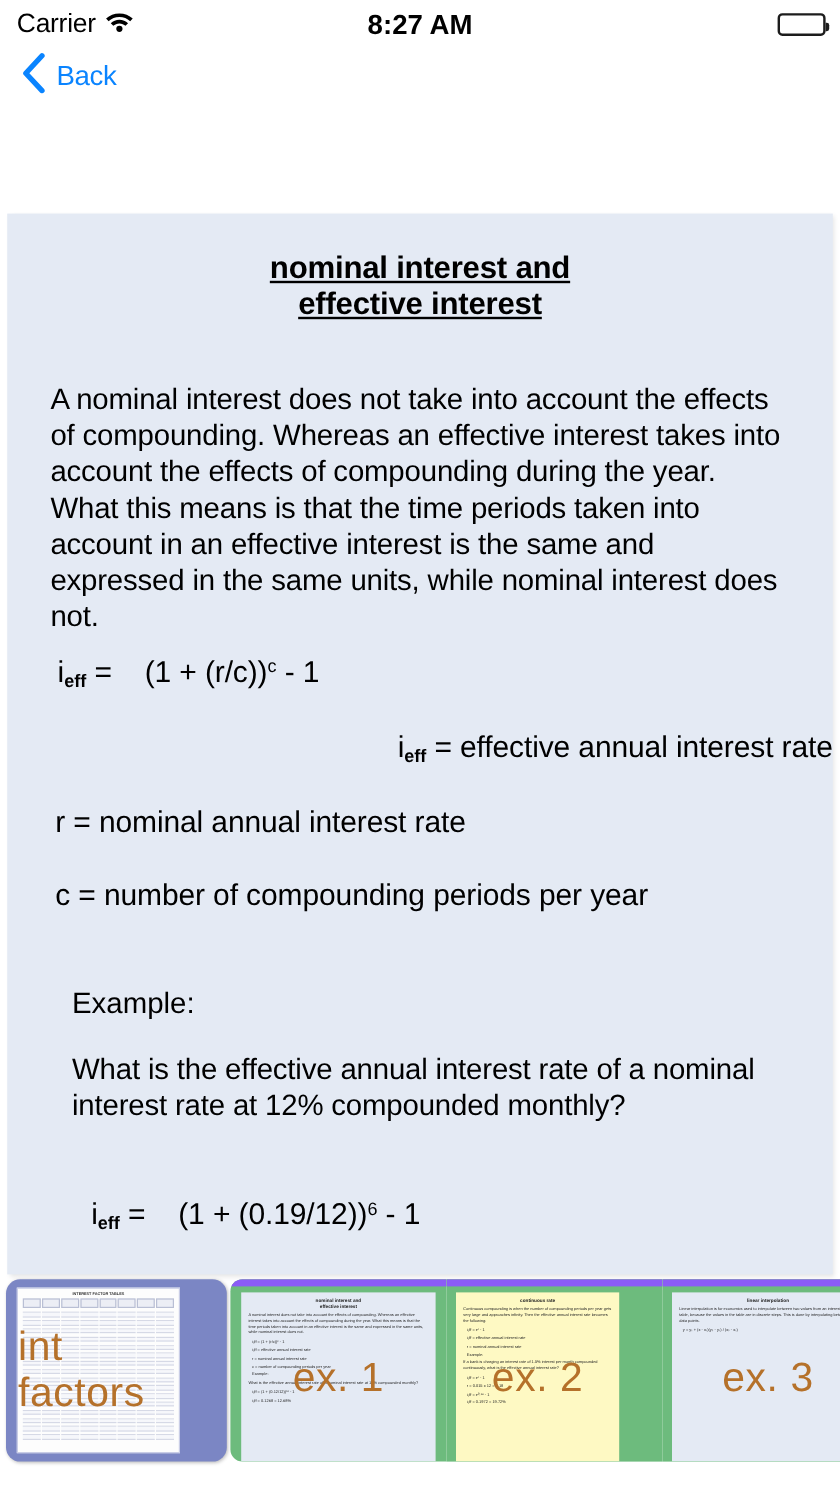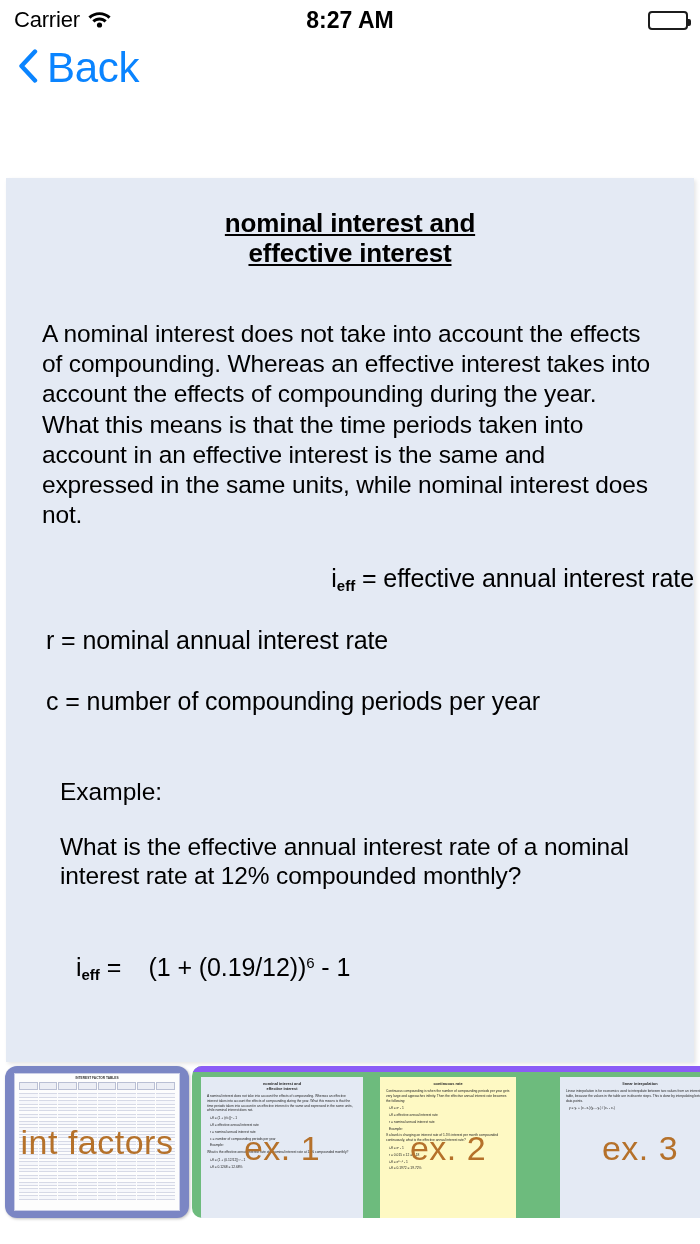--- a/index.html
+++ b/index.html
@@ -32,21 +32,21 @@
   }
 
   
   .navbar{ position:absolute; top:44px; left:0; width:700px; height:60px; }
   .back-btn{
     position:absolute; left:18px; top:0;
     display:flex; align-items:center; gap:9px;
     cursor:pointer; background:none; border:none;
   }
   .chev{ display:block; }
-  .back-label{ color:#0a84ff; font-size:42px; letter-spacing:-0.3px; }
+  .back-label{ color:#0a84ff; font-size:23px; letter-spacing:-0.3px; }
 
   
   .card{
     position:absolute; left:6px; top:178px; width:688px; height:884px;
     background:#e4eaf4;
     box-shadow:2px 2px 4px rgba(0,0,0,0.10);
     overflow:hidden;
     color:#000;
   }
   .doc-title{
@@ -92,21 +92,21 @@
     font-size:34px; color:#b5712a; letter-spacing:0.5px; font-weight:400;
   }
 
   
   #thumb-1{
     left:5px; width:184px;
     background:#7b86c4; border-radius:12px;
     box-shadow:1px 1px 3px rgba(0,0,0,0.25);
   }
   #thumb-1 .thumb-page{
-    left:9px; top:7px; right:9px; bottom:7px; width:166px; height:138px;
+    left:9px; top:7px; right:9px; bottom:7px; width:136px; height:138px;
     background:#fdfdfd; border:1px solid #c9cde6;
   }
 
   
   #thumb-2{ left:192px; width:180px; background:#6dbb7d; border-radius:10px 0 0 10px; }
   #thumb-3{ left:372px; width:180px; background:#6dbb7d; }
   #thumb-4{ left:552px; width:152px; background:#6dbb7d; }
   #thumb-2 .thumb-page{ left:9px; top:5px; width:162px; height:142px; background:#e4eaf4; }
   #thumb-3 .thumb-page{ left:8px;  top:5px; width:136px; height:142px; background:#fef9c3; }
   #thumb-4 .thumb-page{ left:8px;  top:5px; width:160px; height:142px; background:#e4eaf4; }
@@ -164,20 +164,21 @@
 
 <div class="card">
 
   <div class="doc-title">
     <span>nominal interest and</span><br>
     <span>effective interest</span>
   </div>
 
   <div class="body-text">A nominal interest does not take into account the effects of compounding. Whereas an effective interest takes into account the effects of compounding during the year. What this means is that the time periods taken into account in an effective interest is the same and expressed in the same units, while nominal interest does not.</div>
 
+  <div class="eq eq-main"><span>i</span><sub>eff</sub><span> =    (1 + (r/c))</span><sup>c</sup><span> - 1</span></div>
 
   <div class="eq eq-def1"><span>i</span><sub>eff</sub><span> = effective annual interest rate</span></div>
 
   <div class="eq eq-def2">r = nominal annual interest rate</div>
 
   <div class="eq eq-def3">c = number of compounding periods per year</div>
 
   <div class="example-label">Example:</div>
 
   <div class="example-q">What is the effective annual interest rate of a nominal interest rate at 12% compounded monthly?</div>

